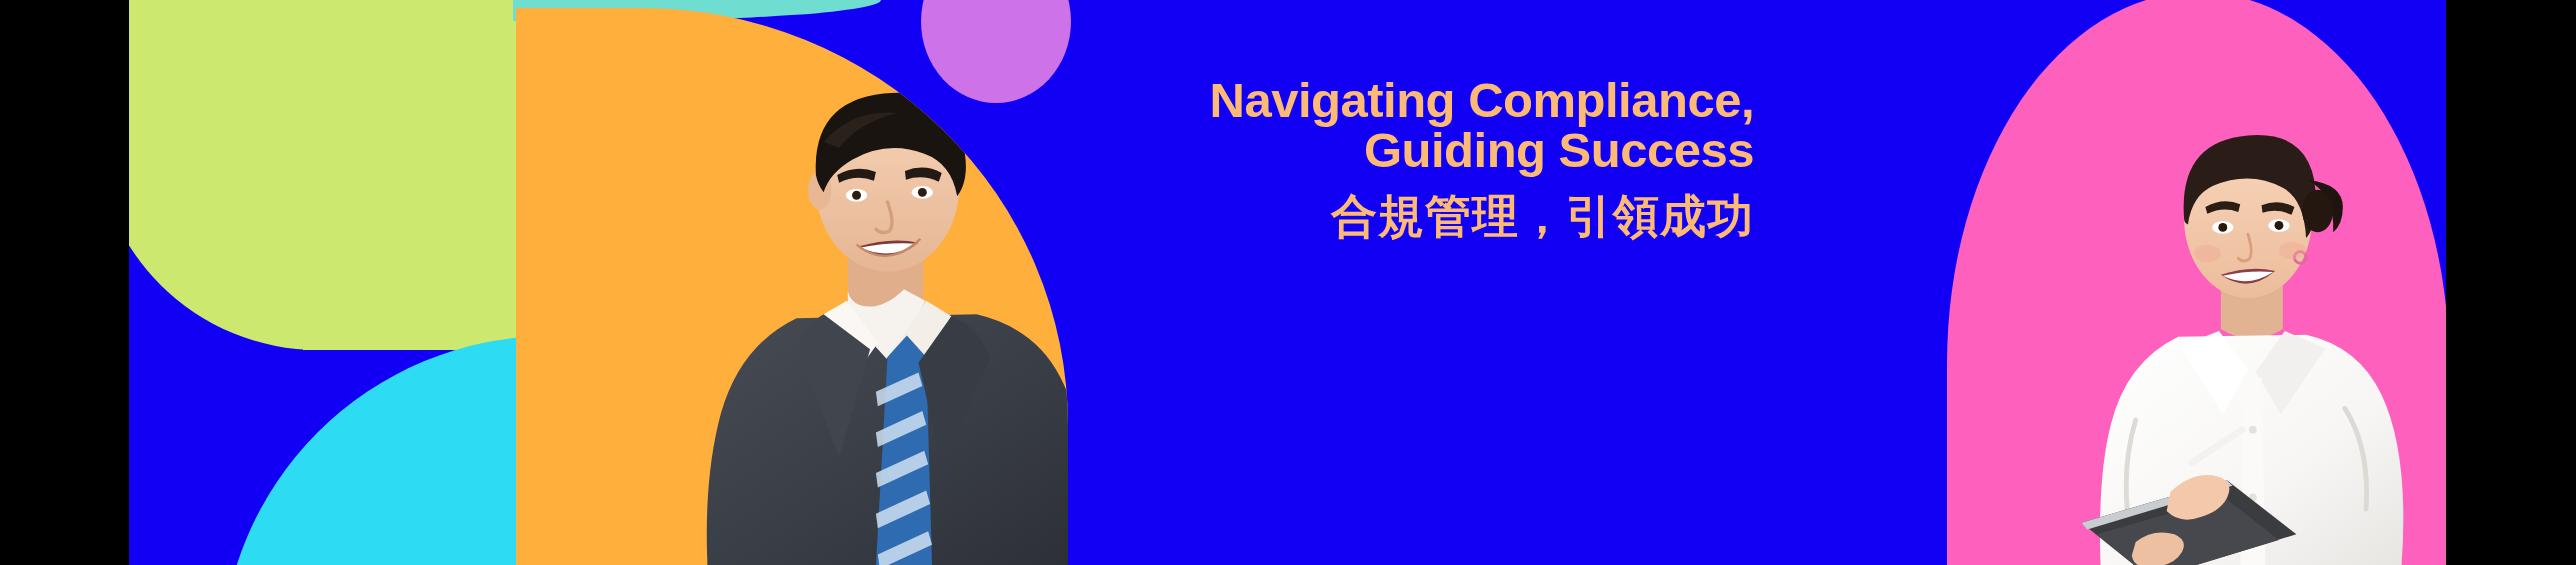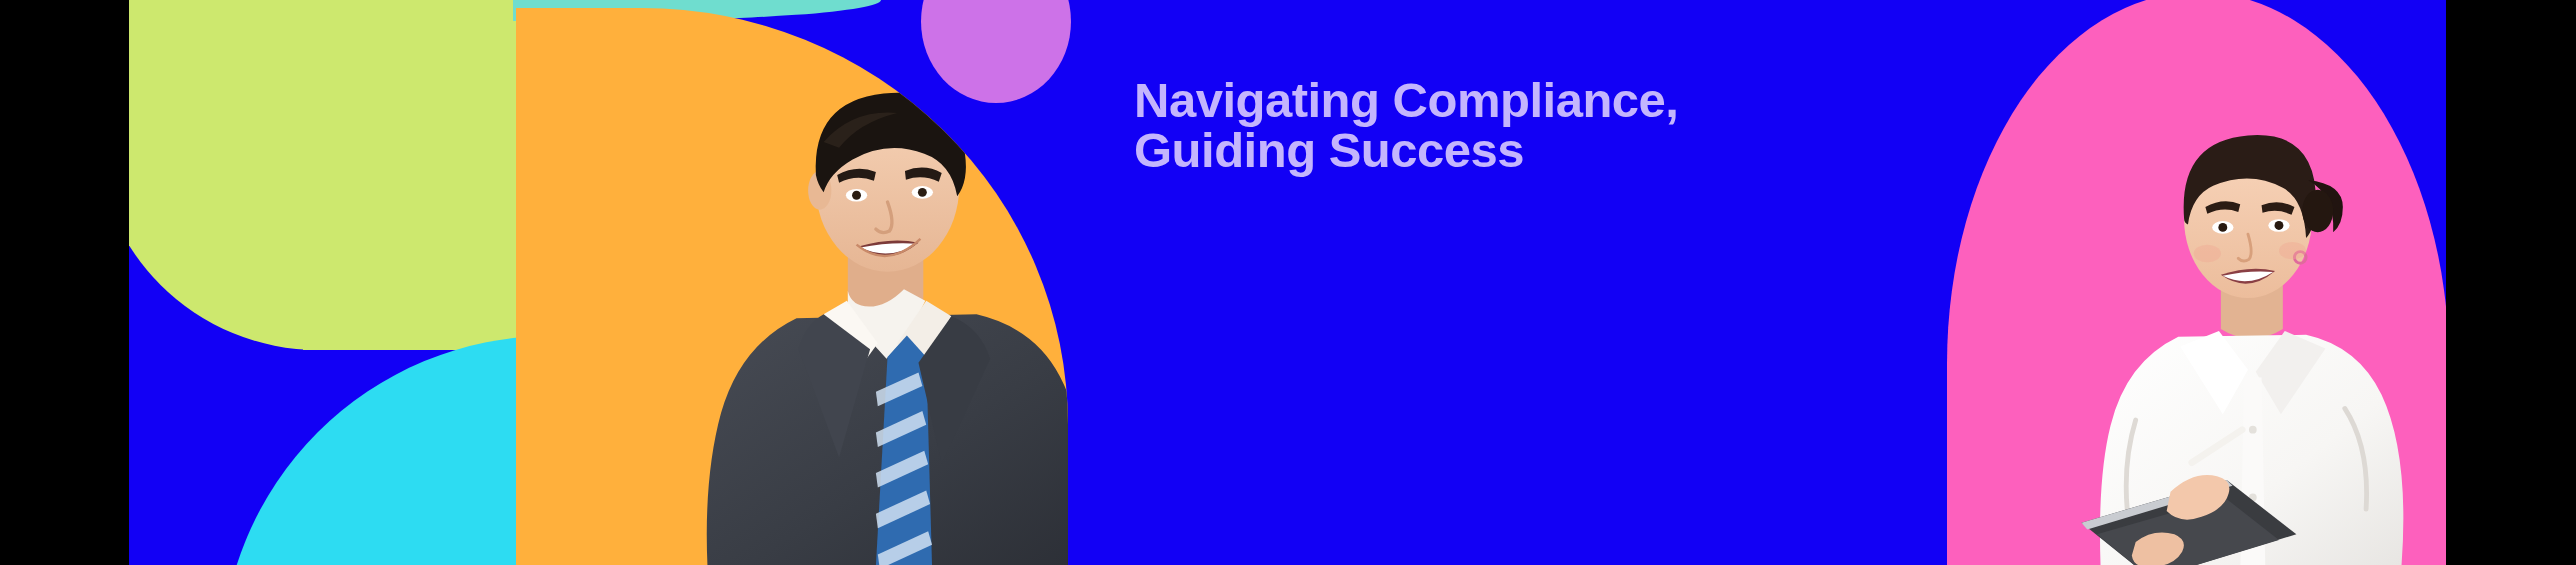--- a/index.html
+++ b/index.html
@@ -92,21 +92,22 @@
     overflow:hidden;
   }
 
   
   #headline{
     position:absolute;
     left:1005px;
     top:76px;
     width:620px;
     z-index:40;
-    color:#c4b5fd;
+    color:#fdba74;
+    text-align:right;
   }
   #h-en{
     font-size:49px;
     line-height:1.02;
     font-weight:700;
     letter-spacing:-0.5px;
     white-space:pre-line;
     margin:0;
   }
   #h-zh{
@@ -279,17 +280,18 @@
 
           <path d="M120 386 q24 -22 48 -16 q16 4 12 18 q-4 16 -28 24 q-22 8 -36 -6 z" fill="#f3c8ab"></path>
           <path d="M84 438 q18 -14 40 -8 q14 6 8 18 q-8 14 -30 16 q-20 2 -22 -12 z" fill="#eec0a2"></path>
         </g>
       </svg>
     </div>
 
     <div id="headline">
       <div id="h-en">Navigating Compliance,
 Guiding Success</div>
+      <div id="h-zh">合規管理，引領成功</div>
     </div>
 
   </div>
 </div>
 
 
 </body></html>

